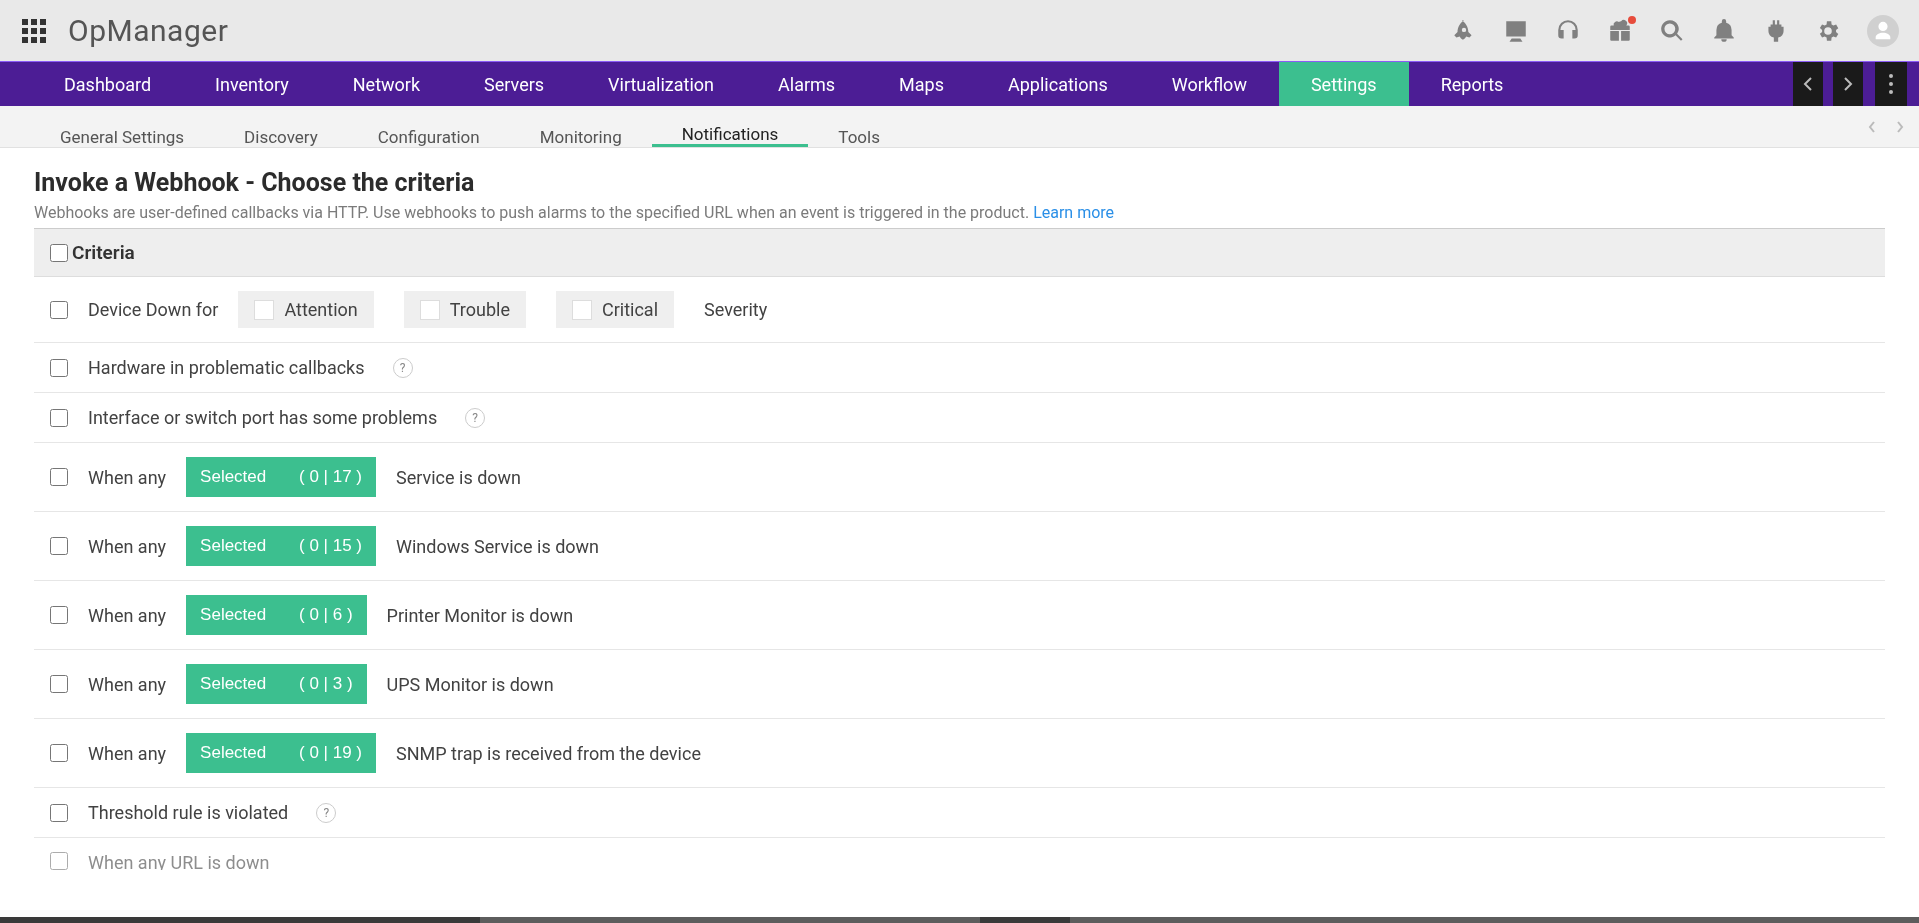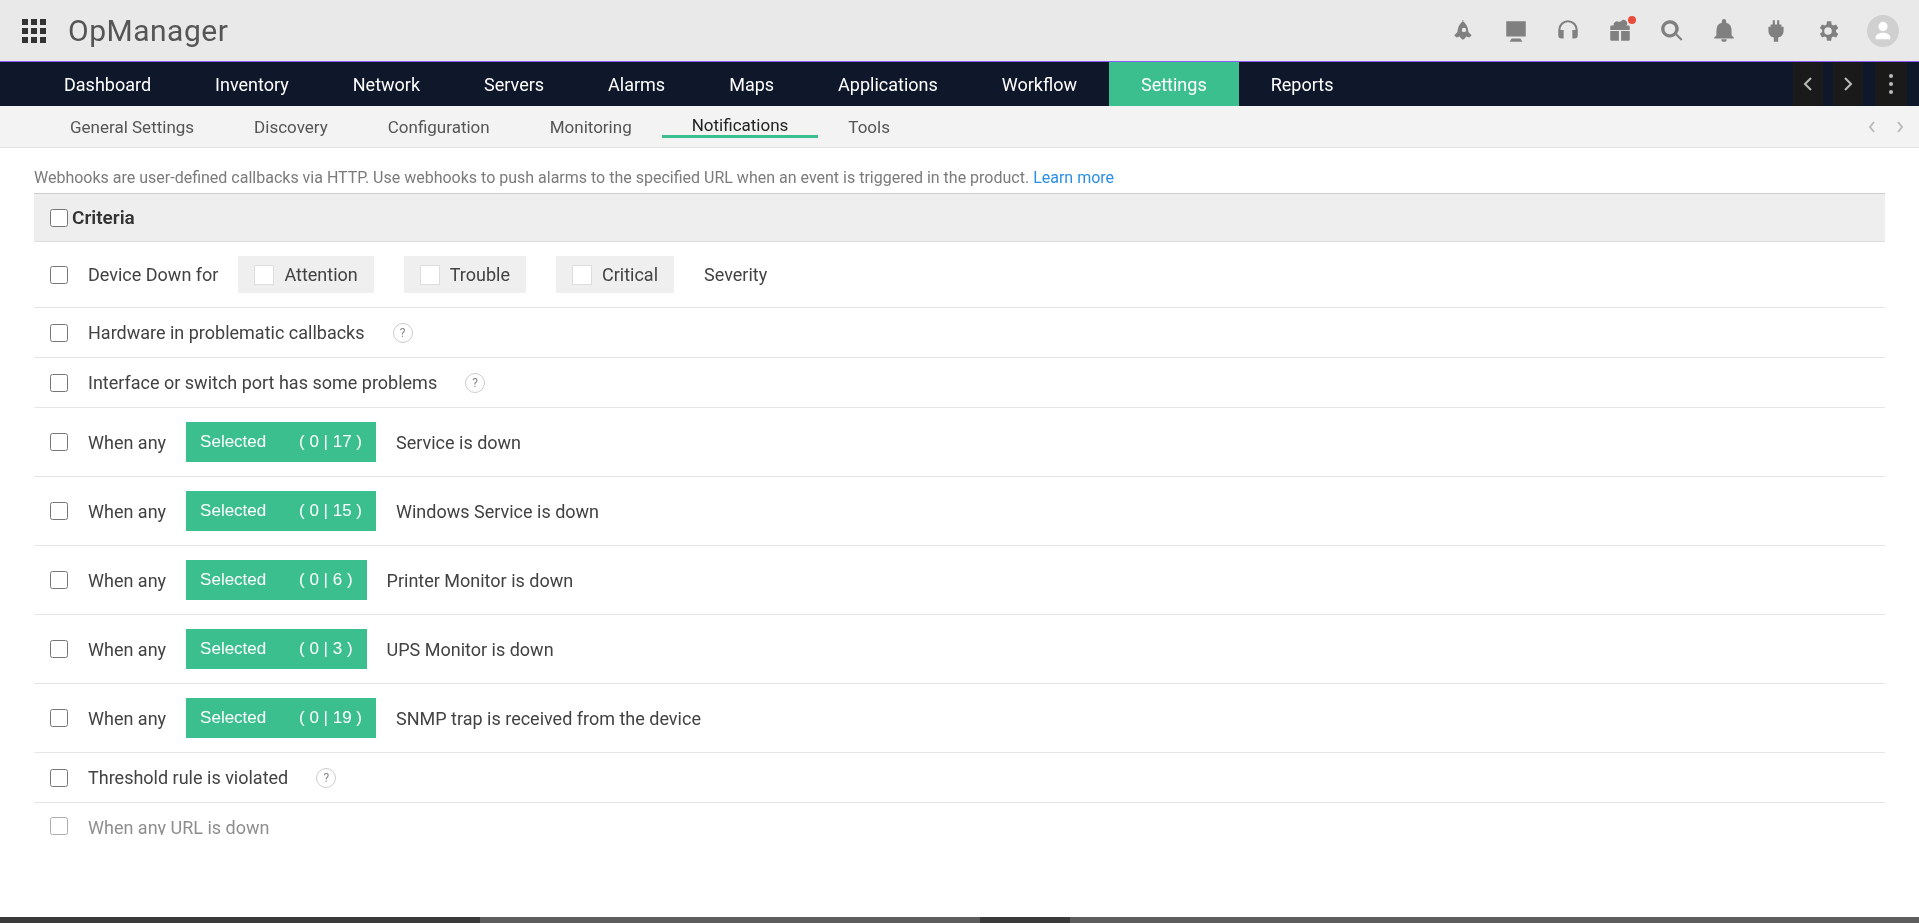--- a/index.html
+++ b/index.html
@@ -12,31 +12,31 @@
   .brand { font-size:30px; font-weight:400; color:#555; letter-spacing:0.5px; }
   .topbar-icons { margin-left:auto; display:flex; align-items:center; gap:26px; }
   .topbar-icons .ticon { width:26px; height:26px; display:flex; align-items:center; justify-content:center; color:#808080; cursor:pointer;}
   .topbar-icons svg { width:100%; height:100%; fill:#808080; }
   .gift-wrap { position:relative; }
   .gift-dot { position:absolute; top:-2px; right:-3px; width:8px; height:8px; border-radius:50%; background:#e74c3c; }
   .avatar { width:32px; height:32px; border-radius:50%; background:#d0d0d0; display:flex; align-items:center; justify-content:center;}
   .avatar svg { width:22px; height:22px; fill:#fff;}
 
   
-  .navbar { height:44px; background:#0f172a; display:flex; align-items:stretch; padding-left:32px; position:relative;}
+  .navbar { height:44px; background:#4c1d95; display:flex; align-items:stretch; padding-left:32px; position:relative;}
   .navbar a { color:#fff; text-decoration:none; font-size:18px; display:flex; align-items:center; padding:0 32px; cursor:pointer;}
   .navbar a.active { background:#3cbf8f; }
   .nav-scroll { position:absolute; right:56px; top:0; height:100%; display:flex; align-items:center; gap:10px;}
   .nav-arrow { width:30px; height:100%; background:#1a1a1a; color:#9d9d9d; display:flex; align-items:center; justify-content:center; cursor:pointer; font-size:14px;}
   .nav-more  { position:absolute; right:12px; top:0; height:100%; width:32px; background:#1a1a1a; display:flex; align-items:center; justify-content:center; cursor:pointer;}
   .nav-more span { width:4px; height:4px; background:#bbb; border-radius:50%; margin:2px 0;}
   .nav-more-inner{display:flex;flex-direction:column;}
 
   
-  .subnav { height:42px; background:#f3f3f3; border-bottom:1px solid #e1e1e1; display:flex; align-items:center; padding-left:40px; position:relative;}
+  .subnav { height:42px; background:#f3f3f3; border-bottom:1px solid #e1e1e1; display:flex; align-items:flex-end; padding-left:30px; position:relative;}
   .subnav a { color:#555; text-decoration:none; font-size:17px; display:flex; align-items:center; padding:0 30px; cursor:pointer; }
   .subnav a.active { color:#222; border-bottom:3px solid #3cbf8f; }
   .sub-scroll{position:absolute; right:8px; top:0; height:100%; display:flex; align-items:center; gap:6px; color:#b7b7b7; font-size:12px;}
   .sub-arrow{width:22px;height:100%;display:flex;align-items:center;justify-content:center;cursor:pointer;}
 
   
   .page { padding:20px 34px 0 34px; }
   .page h2 { font-size:25px; font-weight:700; color:#2c2c2c; margin-bottom:6px;}
   .page p.desc { font-size:16px; color:#7b7b7b; margin-bottom:6px;}
   .page p.desc a { color:#2a8fe7; text-decoration:none; }
@@ -123,20 +123,21 @@
         </svg>
     </div>
   </div>
 </div>
 
 <div class="navbar" id="navbar">
     <a>Dashboard</a>
     <a>Inventory</a>
     <a>Network</a>
     <a>Servers</a>
+    <a>Virtualization</a>
     <a>Alarms</a>
     <a>Maps</a>
     <a>Applications</a>
     <a>Workflow</a>
     <a class="active">Settings</a>
     <a>Reports</a>
     <div class="nav-scroll">
       <div class="nav-arrow">
         <svg width="10" height="16" viewBox="0 0 10 16">
           <path d="M8 2L2 8l6 6" stroke="#bbb" stroke-width="2" fill="none"></path>
@@ -172,20 +173,21 @@
       </div>
       <div class="sub-arrow">
         <svg width="8" height="14" viewBox="0 0 8 14">
           <path d="M2 2l4 5-4 5" stroke="#bbb" stroke-width="2" fill="none"></path>
         </svg>
       </div>
     </div>
   </div>
 
 <div class="page">
+  <h2>Invoke a Webhook - Choose the criteria</h2>
   <p class="desc">
     <span>Webhooks are user-defined callbacks via HTTP. Use webhooks to push alarms to the specified URL when an event is triggered in the product. </span><a href="#">Learn more</a>
   </p>
 
   <div class="crit-head">
     <input type="checkbox" style="">
     <span class="crit-head-label">Criteria</span>
   </div>
 
   <div id="rows">

